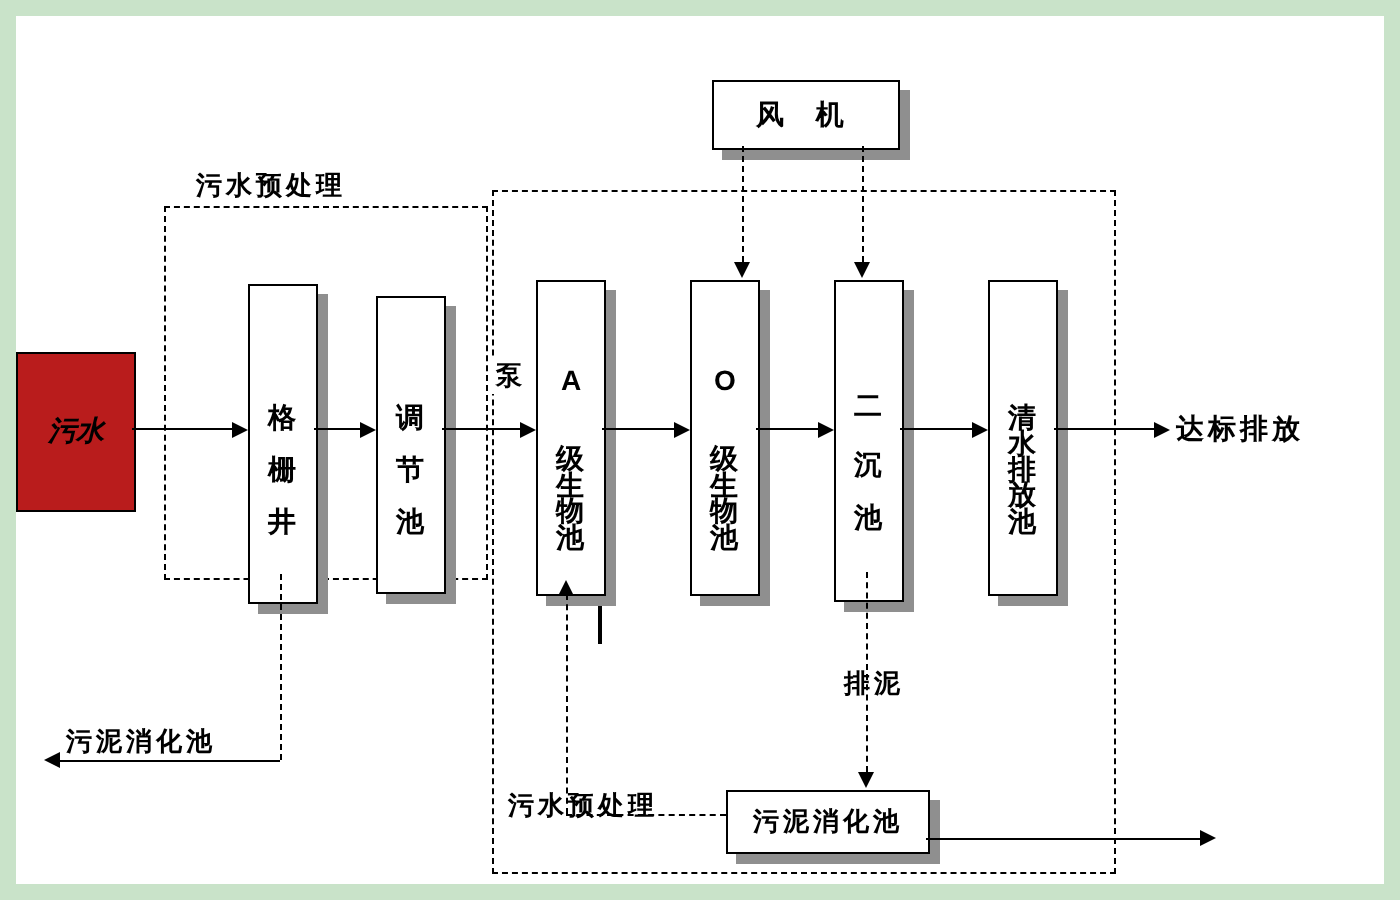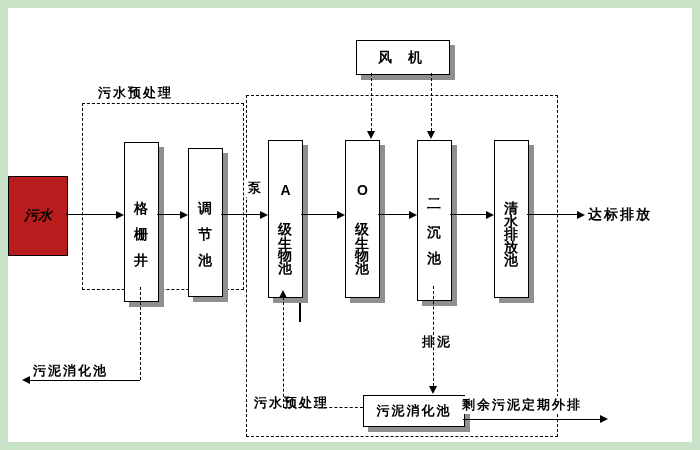--- a/index.html
+++ b/index.html
@@ -56,21 +56,20 @@
   <div class="tank vtext sp3" style="left:417px;top:140px;width:33px;height:146px;">二沉池</div>
   <div class="tank vtext sp5" style="left:494px;top:140px;width:33px;height:150px;">清水排放池</div>
 
   <div class="tank" style="left:363px;top:395px;width:100px;height:30px;font-size:13px;letter-spacing:2px;font-family:Liberation Serif, serif;">污泥消化池</div>
 
   <div class="lbl masked" style="left:246px;top:179px;">泵</div>
   <div class="lbl big" style="left:588px;top:206px;text-align:center;">达标排放</div>
   <div class="lbl" style="left:33px;top:362px;">污泥消化池</div>
   <div class="lbl masked" style="left:252px;top:394px;">污水预处理</div>
   <div class="lbl masked" style="left:420px;top:333px;">排泥</div>
-  <div class="lbl masked" style="left:460px;top:396px;">剩余污泥定期外排</div>
 
   <div class="hline" style="left:66px;top:214px;width:50px;"></div>
   <div class="ah ah-right" style="left:116px;top:211px;"></div>
 
   <div class="hline" style="left:157px;top:214px;width:23px;"></div>
   <div class="ah ah-right" style="left:180px;top:211px;"></div>
 
   <div class="hline" style="left:221px;top:214px;width:39px;"></div>
   <div class="ah ah-right" style="left:260px;top:211px;"></div>
 

